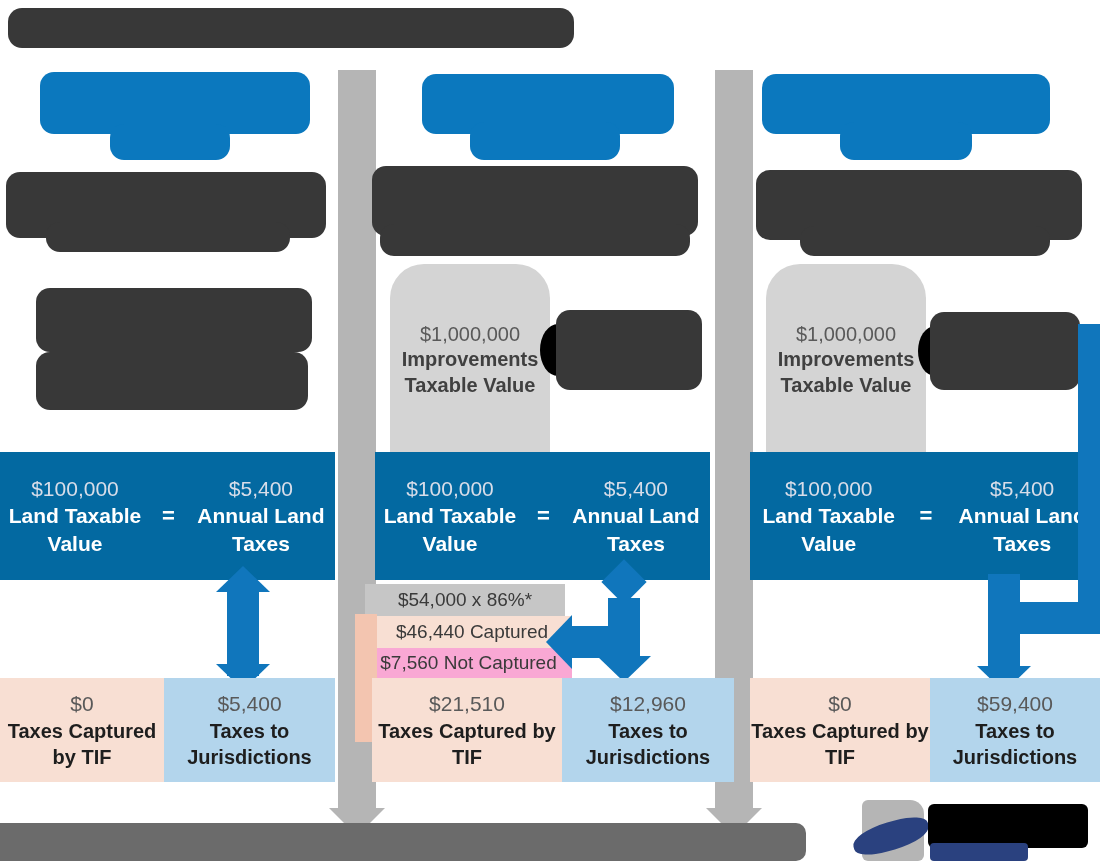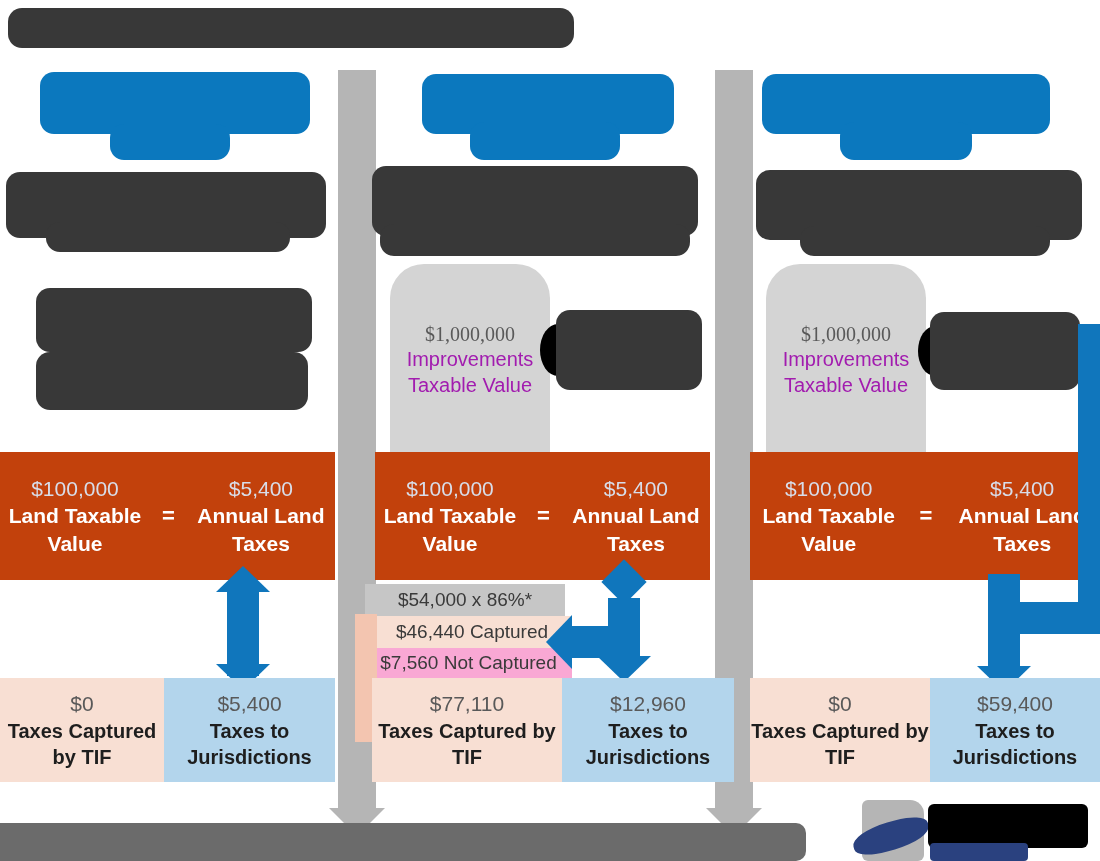--- a/index.html
+++ b/index.html
@@ -42,27 +42,27 @@
     position: absolute;
     background: #D4D4D4;
     border-radius: 34px 34px 0 0;
     display: flex;
     flex-direction: column;
     align-items: center;
     justify-content: center;
     text-align: center;
     line-height: 1.28;
   }
-  .tombstone .amount { font-size: 20px; color: #595959; font-family: Liberation Serif, serif; }
-  .tombstone .label  { font-size: 20px; color: #a21caf; font-weight: normal; }
+  .tombstone .amount { font-size: 20px; color: #595959; }
+  .tombstone .label  { font-size: 20px; color: #404040; font-weight: bold; }
 
   
   .navyband {
     position: absolute;
-    background: #c2410c;
+    background: #0369a1;
     display: flex;
     align-items: center;
     justify-content: center;
     color: #ffffff;
   }
   .navyband .cell {
     text-align: center;
     line-height: 1.3;
     padding: 0 4px;
   }
@@ -228,21 +228,21 @@
   </div>
   <div class="tab" style="left:355px; top:614px; height:128px;"></div>
 
   <div class="arrow-v" style="left:608px; top:566px; width:32px; height:32px; transform:rotate(45deg);"></div>
   <div class="arrow-v" style="left:608px; top:598px; width:32px; height:66px;"></div>
   <div class="arrow-head-down" style="left:597px; top:656px;"></div>
   <div class="arrow-v" style="left:572px; top:626px; width:52px; height:32px;"></div>
   <div class="arrow-head-left" style="left:546px; top:615px;"></div>
 
   <div class="resultbox captured" style="left:372px; top:678px; width:190px; height:104px;">
-    <span class="amount">$77,110</span>
+    <span class="amount">$21,510</span>
     <span class="label">Taxes Captured by TIF</span>
   </div>
   <div class="resultbox juris" style="left:562px; top:678px; width:172px; height:104px;">
     <span class="amount">$12,960</span>
     <span class="label">Taxes to Jurisdictions</span>
   </div>
 
   <div class="redact blue" style="left:762px; top:74px; width:288px; height:60px;"></div>
   <div class="redact blue" style="left:840px; top:122px; width:132px; height:38px;"></div>
 

